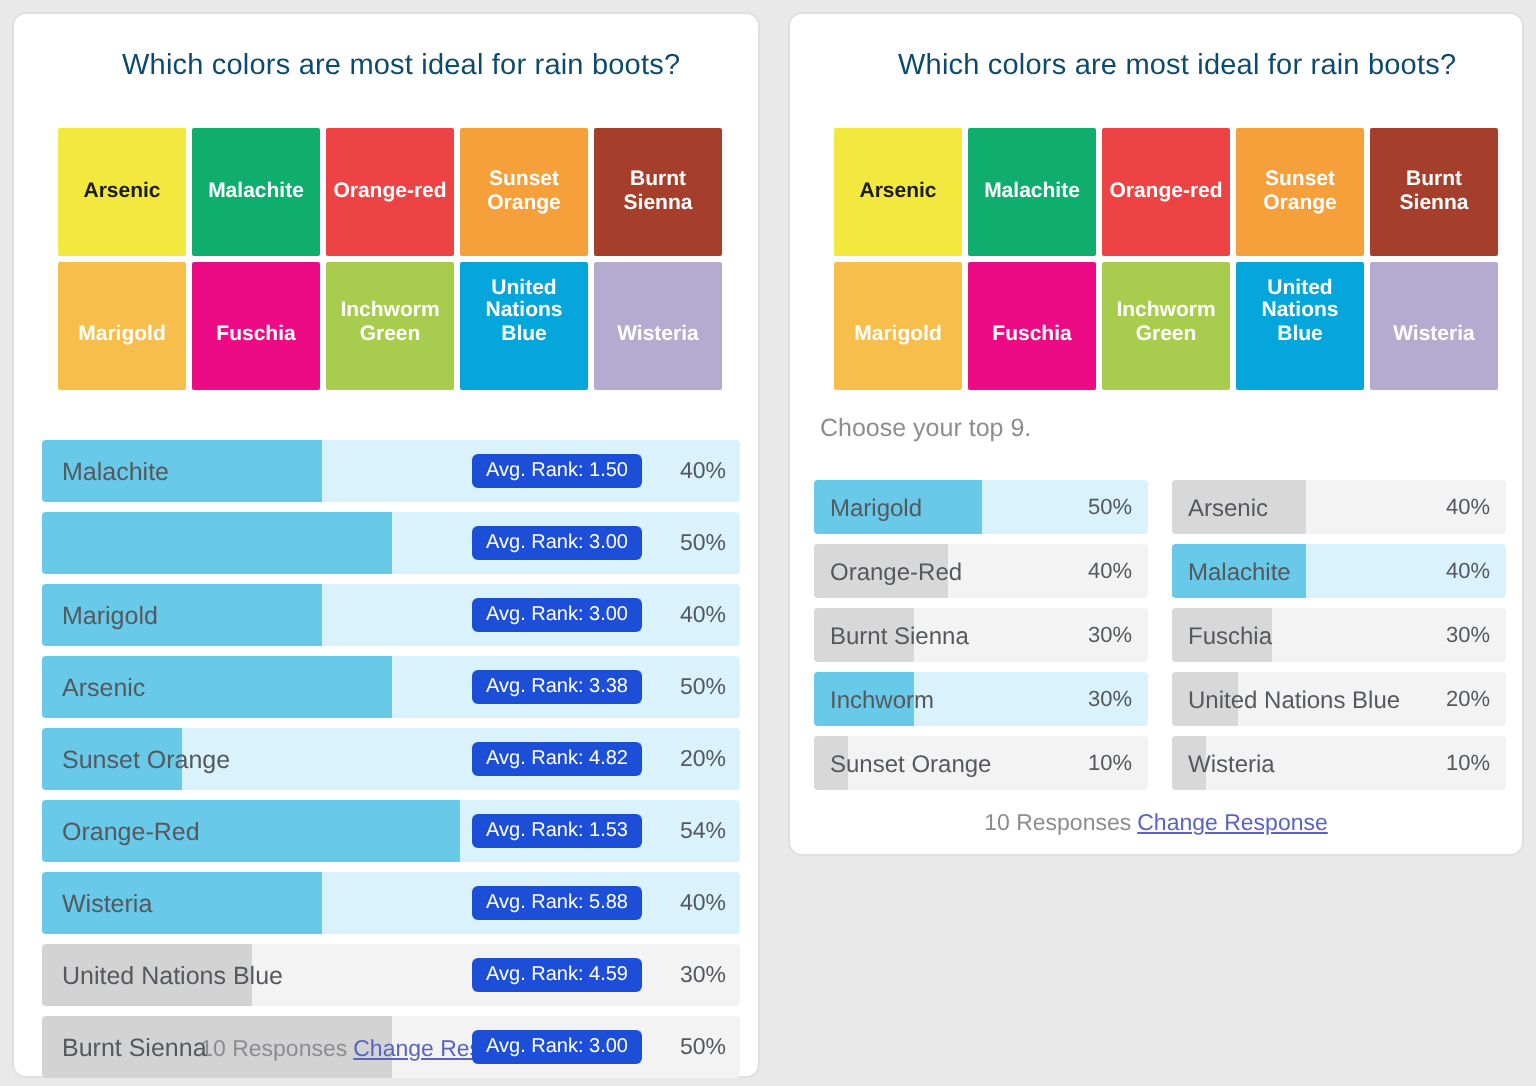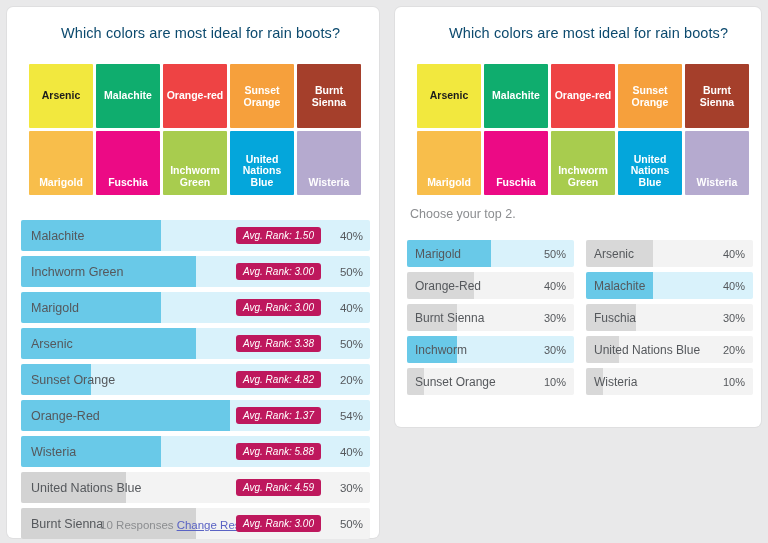--- a/index.html
+++ b/index.html
@@ -50,21 +50,21 @@
     top:50%;
     transform:translateY(-50%);
     text-align:center;
     font-size:10.5px;
     font-weight:bold;
     line-height:11.5px;
     color:#ffffff;
     padding:0 2px;
   }
   .swatch.dark-text .sw-label{ color:#1b1b1b; }
-  .swatch.bottom-label .sw-label{ top:auto; bottom:7px; transform:none; }
+  .swatch.bottom-label .sw-label{ top:auto; bottom:22px; transform:none; }
 
   
   .rank-list{
     position:absolute;
     left:14px; top:213px;
     width:349px;
   }
   .rank-row{
     position:relative;
     height:31px;
@@ -88,27 +88,26 @@
     color:#55585c;
     white-space:nowrap;
     z-index:2;
   }
   .rank-badge{
     position:absolute;
     right:49px; top:7px;
     height:17px;
     padding:0 7px;
     display:flex; align-items:center;
-    background:#be185d;
+    background:#1d4ed8;
     color:#ffffff;
     font-size:10px;
     border-radius:3px;
     white-space:nowrap;
     z-index:2;
-    font-style:italic;
   }
   .rank-pct{
     position:absolute;
     right:7px; top:0; bottom:0;
     width:36px;
     display:flex; align-items:center; justify-content:flex-end;
     font-size:11.5px;
     color:#55585c;
     z-index:2;
   }
@@ -220,21 +219,20 @@
       </div>
     <div class="rank-list" id="rank-list">
         <div class="rank-row hl">
           <div class="rank-fill" style="width: 40%;"></div>
           <div class="rank-label">Malachite</div>
           <div class="rank-badge">Avg. Rank: 1.50</div>
           <div class="rank-pct">40%</div>
         </div>
         <div class="rank-row hl">
           <div class="rank-fill" style="width: 50%;"></div>
-          <div class="rank-label">Inchworm Green</div>
           <div class="rank-badge">Avg. Rank: 3.00</div>
           <div class="rank-pct">50%</div>
         </div>
         <div class="rank-row hl">
           <div class="rank-fill" style="width: 40%;"></div>
           <div class="rank-label">Marigold</div>
           <div class="rank-badge">Avg. Rank: 3.00</div>
           <div class="rank-pct">40%</div>
         </div>
         <div class="rank-row hl">
@@ -245,21 +243,21 @@
         </div>
         <div class="rank-row hl">
           <div class="rank-fill" style="width: 20%;"></div>
           <div class="rank-label">Sunset Orange</div>
           <div class="rank-badge">Avg. Rank: 4.82</div>
           <div class="rank-pct">20%</div>
         </div>
         <div class="rank-row hl">
           <div class="rank-fill" style="width: 60%;"></div>
           <div class="rank-label">Orange-Red</div>
-          <div class="rank-badge">Avg. Rank: 1.37</div>
+          <div class="rank-badge">Avg. Rank: 1.53</div>
           <div class="rank-pct">54%</div>
         </div>
         <div class="rank-row hl">
           <div class="rank-fill" style="width: 40%;"></div>
           <div class="rank-label">Wisteria</div>
           <div class="rank-badge">Avg. Rank: 5.88</div>
           <div class="rank-pct">40%</div>
         </div>
         <div class="rank-row">
           <div class="rank-fill" style="width: 30%;"></div>
@@ -307,21 +305,21 @@
           <span class="sw-label">Inchworm<br>Green</span>
         </div>
         <div class="swatch bottom-label" style="background: rgb(4, 166, 219);">
           <span class="sw-label">United<br>Nations<br>Blue</span>
         </div>
         <div class="swatch bottom-label" style="background: rgb(181, 170, 207);">
           <span class="sw-label">Wisteria</span>
         </div>
       </div>
   </div>
-  <div class="subtitle">Choose your top 2.</div>
+  <div class="subtitle">Choose your top 9.</div>
   <div class="two-col" id="two-col">
       <div class="mini-row hl">
         <div class="mini-fill" style="width: 50%;"></div>
         <div class="mini-label">Marigold</div>
         <div class="mini-pct">50%</div>
       </div>
       <div class="mini-row">
         <div class="mini-fill" style="width: 40%;"></div>
         <div class="mini-label">Arsenic</div>
         <div class="mini-pct">40%</div>
@@ -360,14 +358,17 @@
         <div class="mini-fill" style="width: 10%;"></div>
         <div class="mini-label">Sunset Orange</div>
         <div class="mini-pct">10%</div>
       </div>
       <div class="mini-row">
         <div class="mini-fill" style="width: 10%;"></div>
         <div class="mini-label">Wisteria</div>
         <div class="mini-pct">10%</div>
       </div>
     </div>
+  <div class="footer" id="footer-right">
+    <span>10 Responses</span><span class="link">Change Response</span>
+  </div>
 
 </div>
 
 </body></html>

